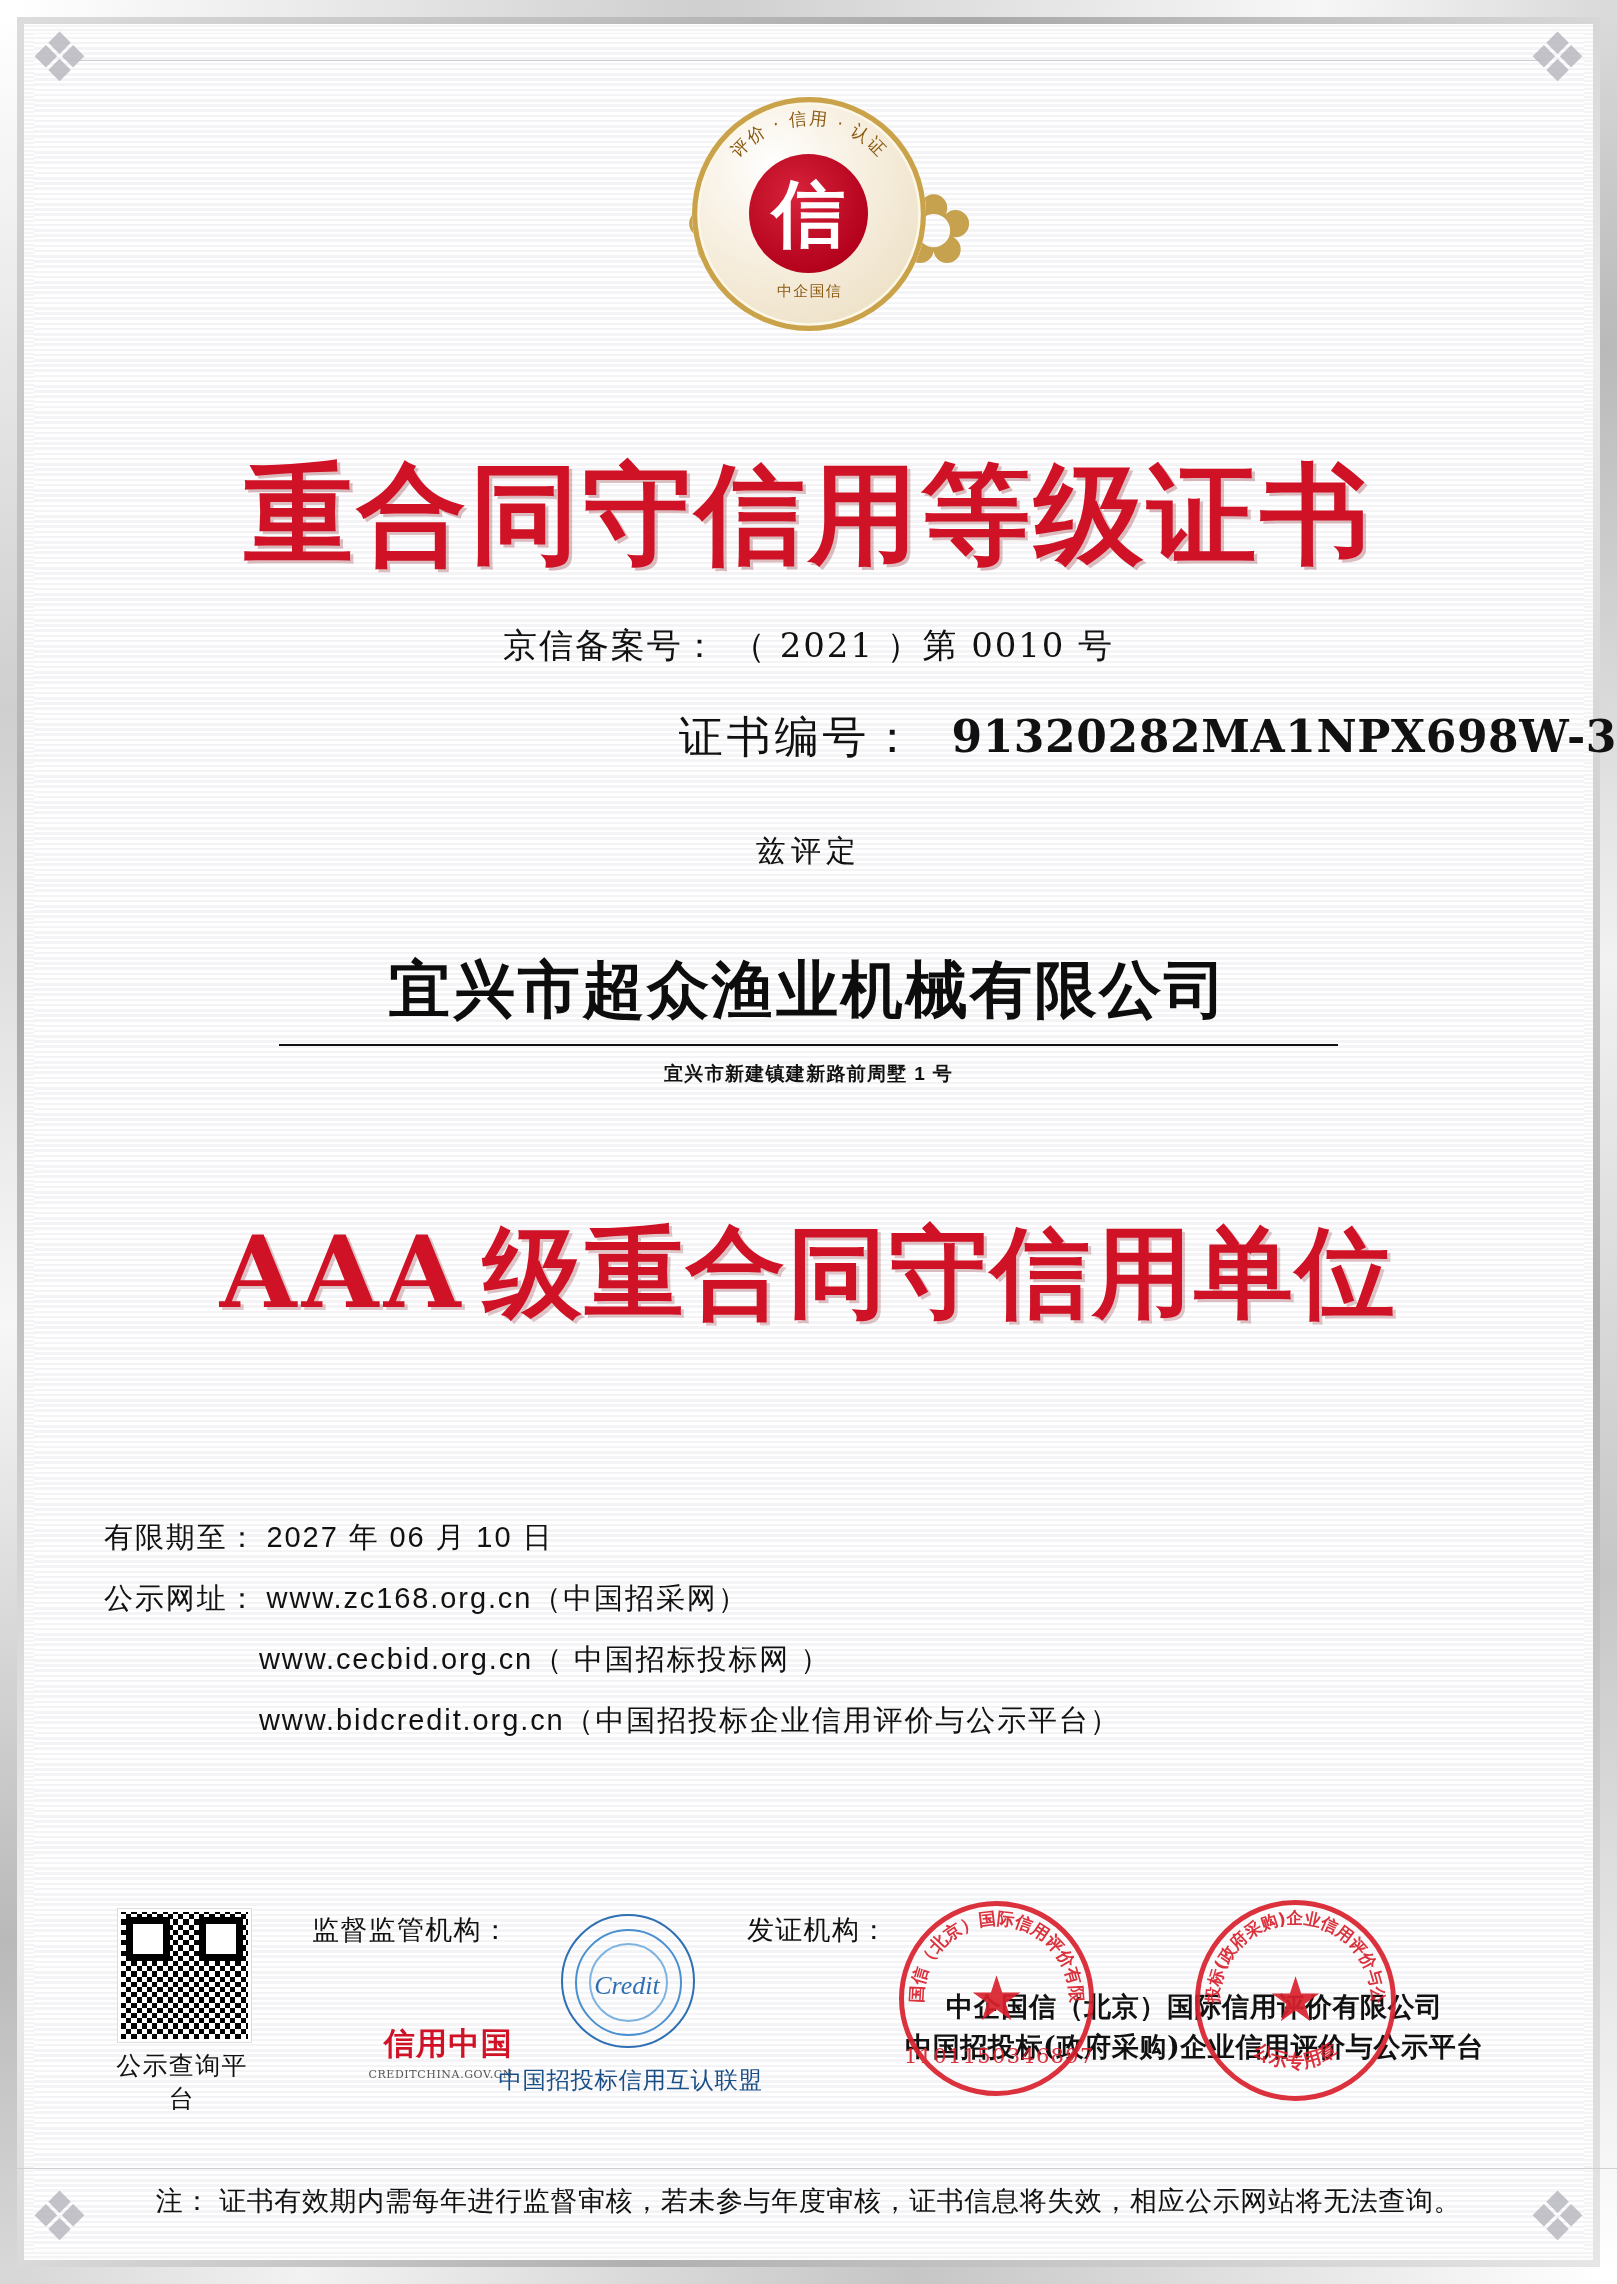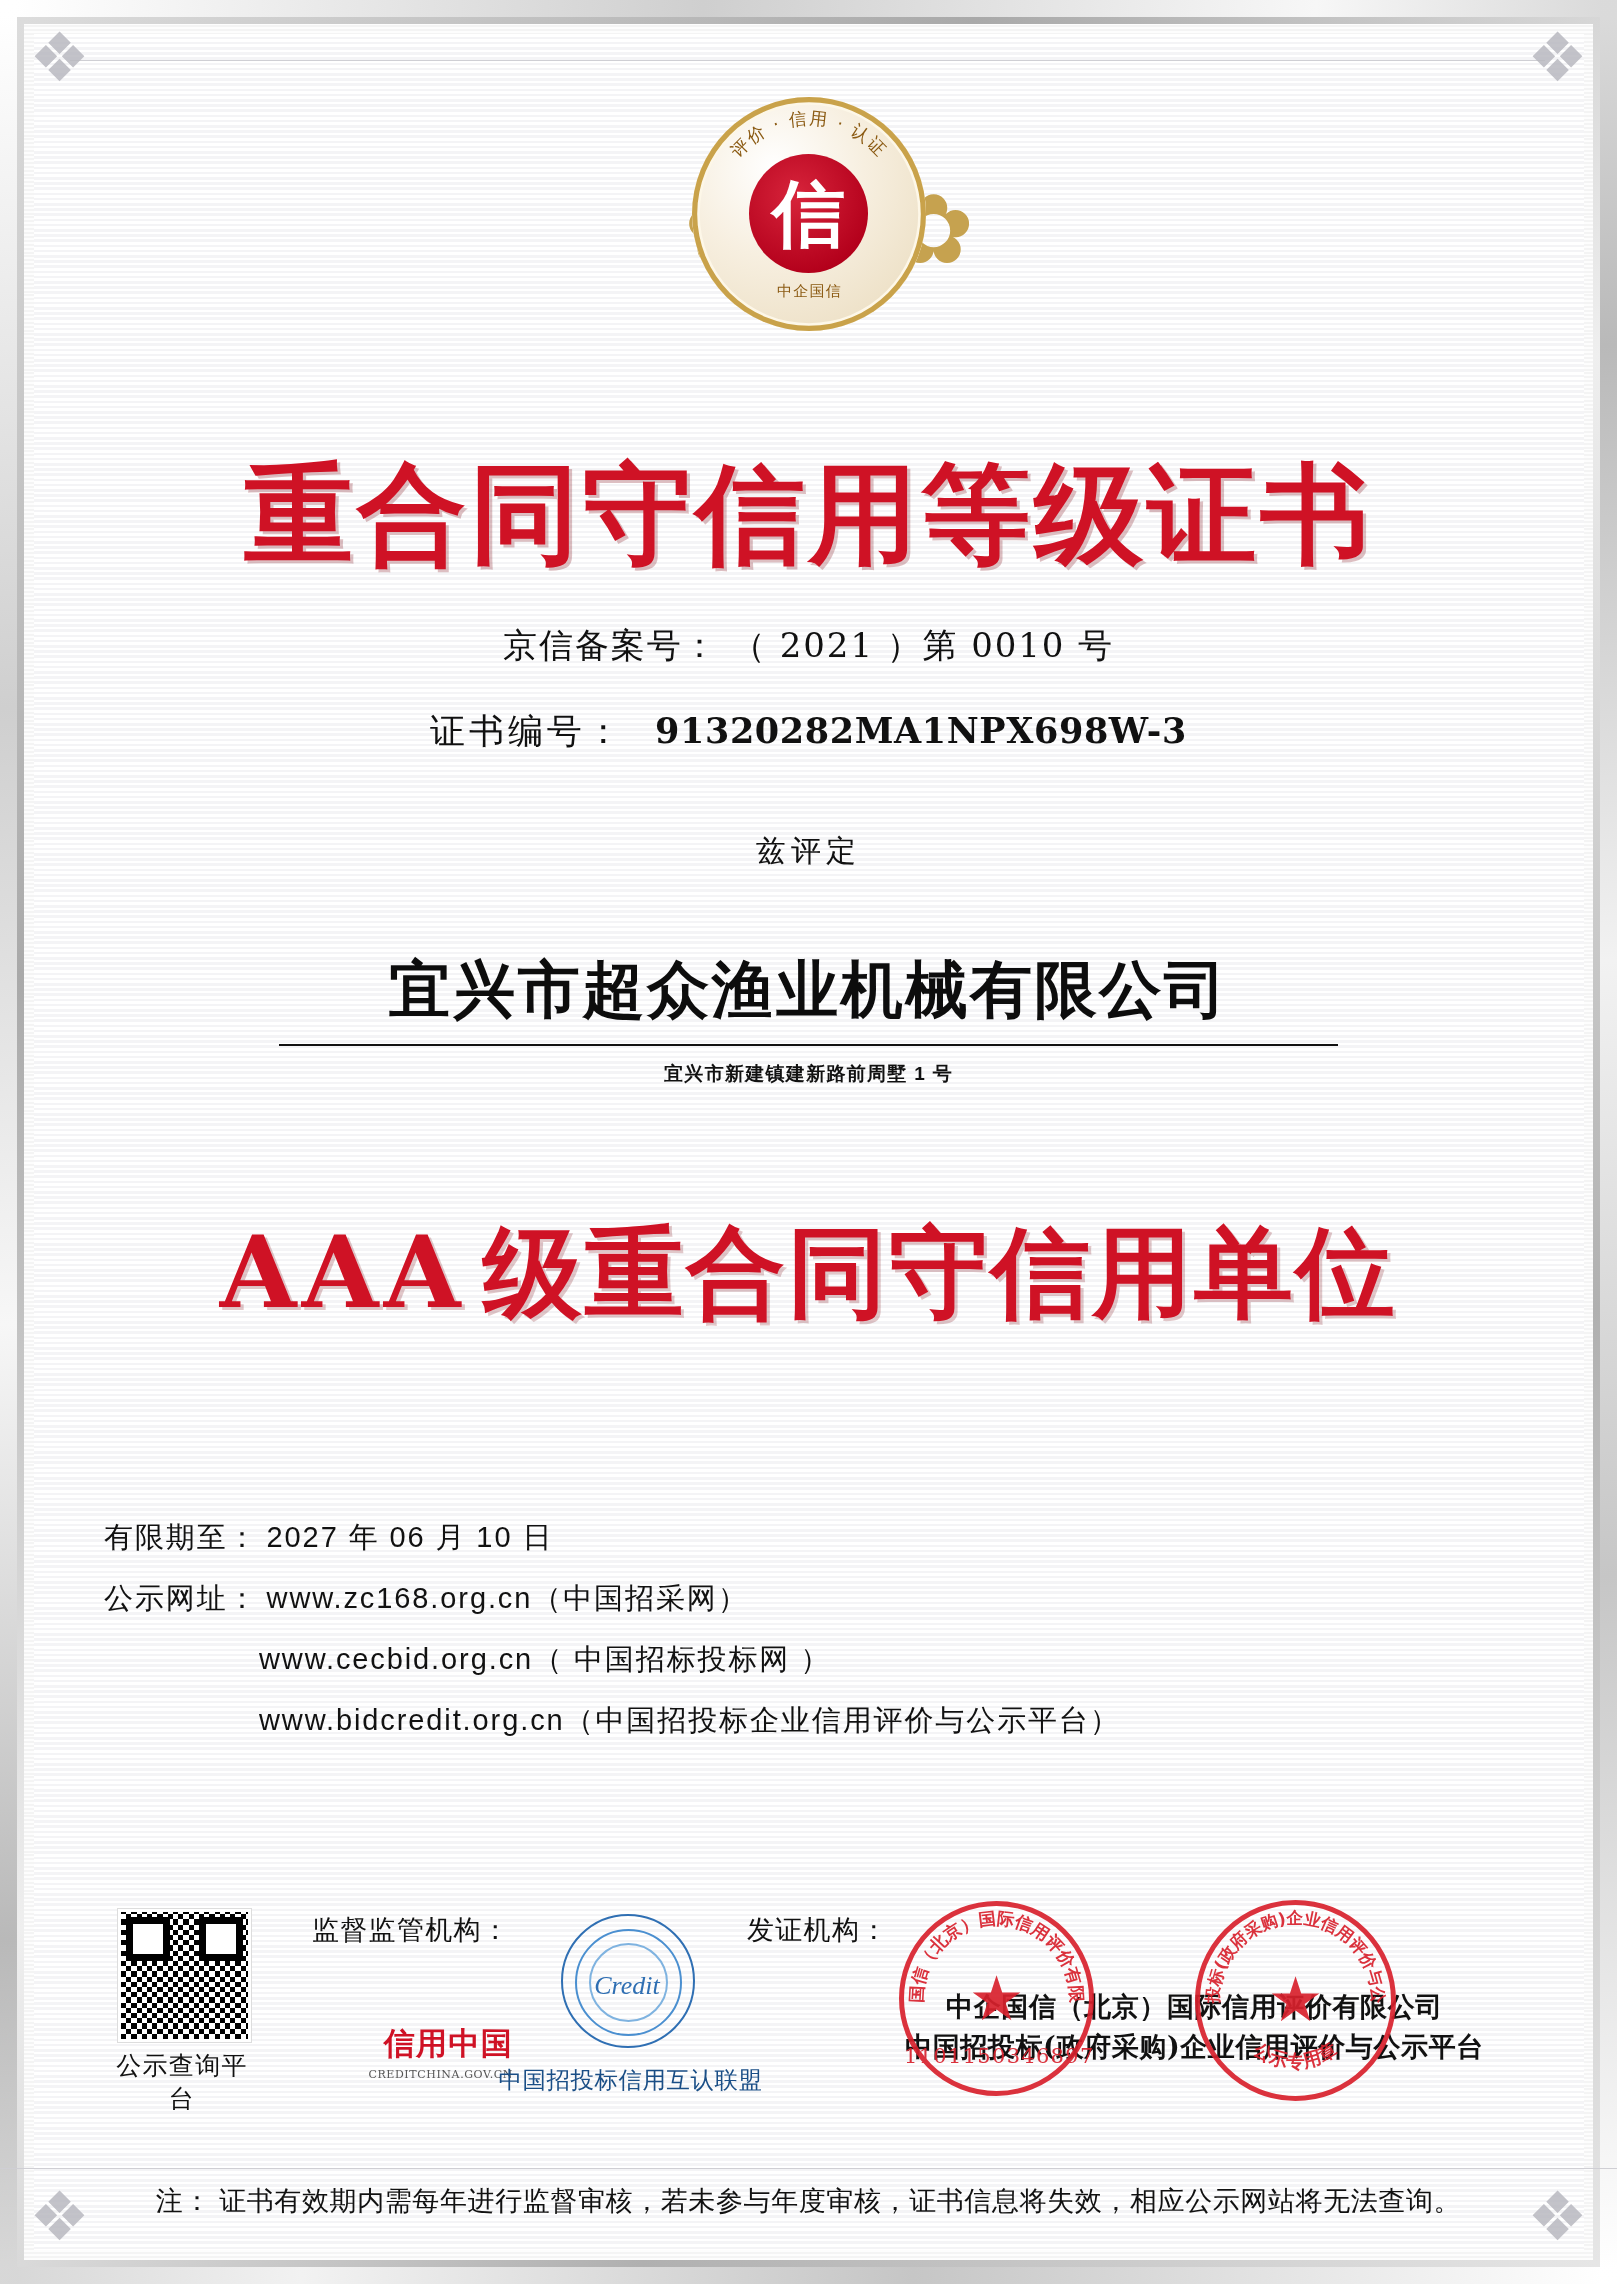--- a/index.html
+++ b/index.html
@@ -173,22 +173,23 @@
     color: #111;
     font-family: "DejaVu Serif", serif;
   }
   .line-record {
     top: 623px;
     font-size: 34px;
     letter-spacing: 1.9px;
   }
   .line-certno {
     top: 708px;
-    font-size: 35px;
-    letter-spacing: 1.3px;
+    font-size: 44px;
+    letter-spacing: 1.3px;
+    text-align: right;
   }
   .line-certno .label { letter-spacing: 3.9px; }
   .line-certno .value {
     font-family: "DejaVu Serif", serif;
     font-weight: bold;
     letter-spacing: 0.6px;
     margin-left: 18px;
   }
 
   .hereby {

